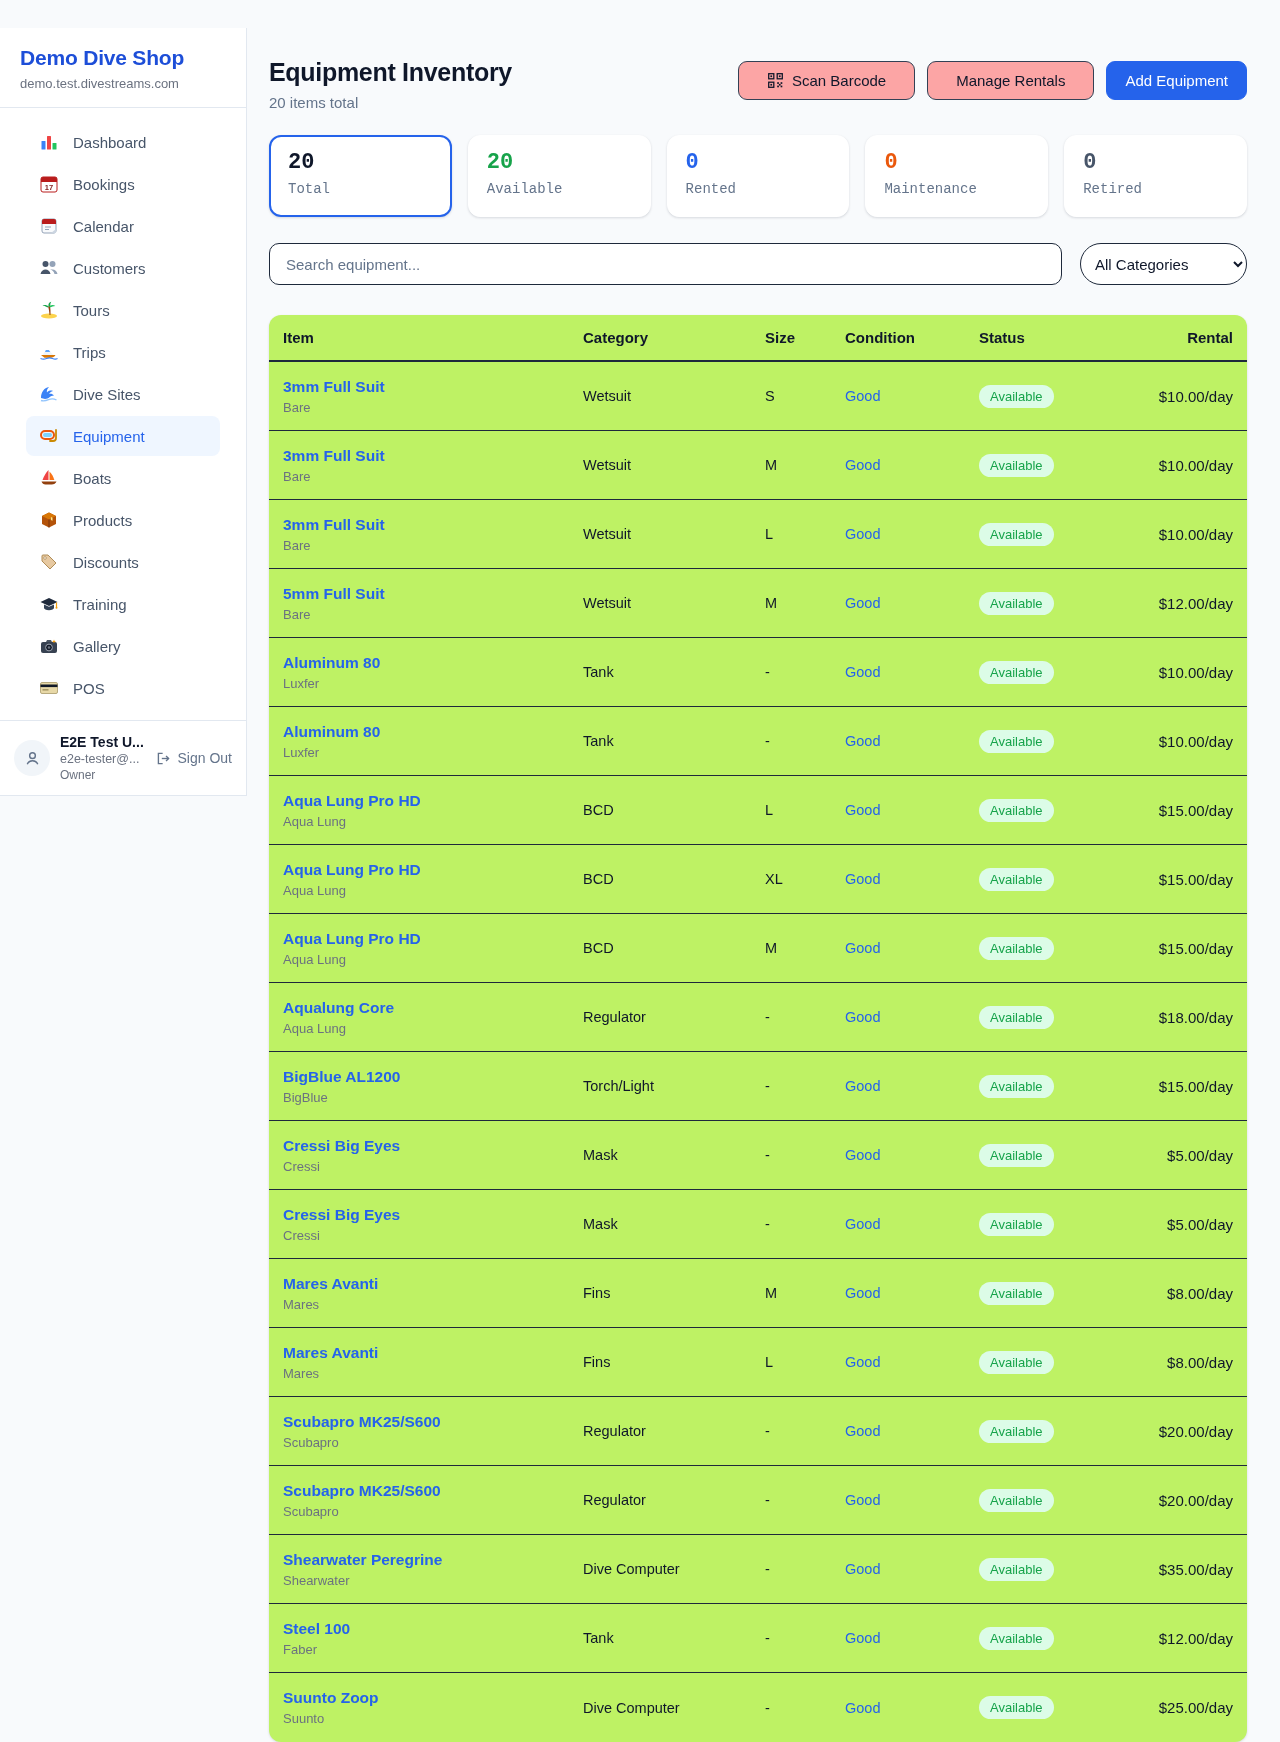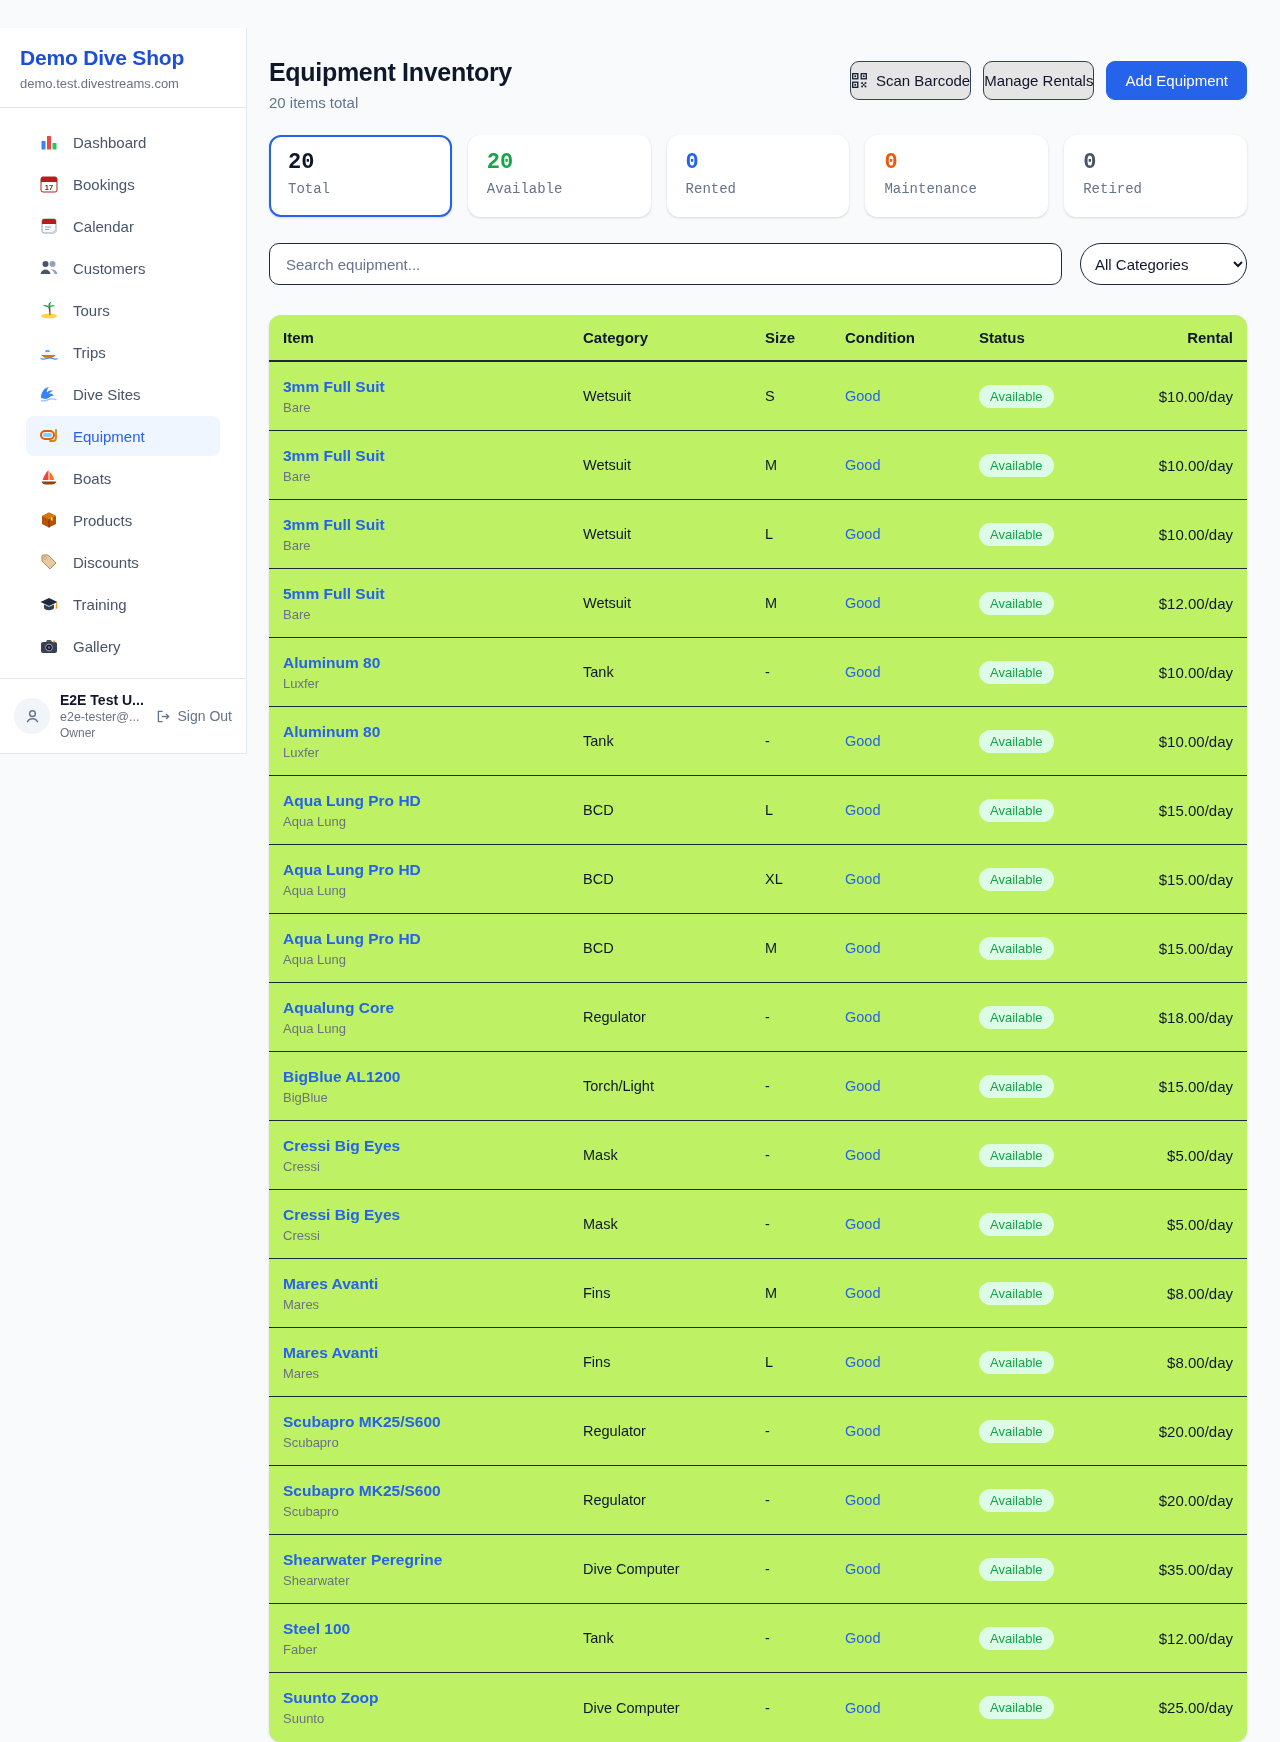--- a/index.html
+++ b/index.html
@@ -51,22 +51,22 @@
 
   
   .main { flex:1; padding:30px 33px 10px 22px; min-width:0; }
 
   .header-row { display:flex; justify-content:space-between; align-items:flex-start; margin-bottom:24px; }
   .page-title { font-size:25px; font-weight:bold; letter-spacing:-0.3px; }
   .page-subtitle { font-size:15px; color:#64748b; margin-top:7px; }
   .header-actions { display:flex; gap:12px; padding-top:3px; }
   .btn {
     font-family:"Liberation Sans", sans-serif;
-    font-size:15px; border-radius:9px; padding:9px 0;
-    background:#e5e5e5; border:1px solid #334155; color:#0f172a;
+    font-size:15px; border-radius:9px; padding:9px 28px;
+    background:#fca5a5; border:1px solid #334155; color:#0f172a;
     display:flex; align-items:center; gap:8px; cursor:pointer; height:39px;
   }
   .btn-primary { background:#2563eb; border-color:#2563eb; color:#fff; font-weight:500; padding:9px 18px; }
   .btn svg { width:17px; height:17px; }
 
   .stats-row { display:flex; gap:16px; margin-bottom:26px; }
   .stat-card {
     flex:1; background:#fff; border-radius:12px;
     border:1px solid #ffffff;
     box-shadow:0 1px 3px rgba(15,23,42,.09), 0 1px 2px rgba(15,23,42,.05);
@@ -270,20 +270,30 @@
               <rect x="2" y="6" width="16" height="11" rx="2" fill="#374151"></rect>
               <path d="M7 6l1-2h4l1 2z" fill="#4b5563"></path>
               <circle cx="10" cy="11.5" r="3.4" fill="#111827" stroke="#9ca3af" stroke-width="1"></circle>
               <circle cx="10" cy="11.5" r="1.3" fill="#6b7280"></circle>
               <path d="M15 3.5l.6 1.4 1.4.6-1.4.6-.6 1.4-.6-1.4-1.4-.6 1.4-.6z" fill="#f59e0b"></path>
             </svg>
           </span>
     <span class="nav-label">Gallery</span>
   </div>
 
+  <div class="nav-item">
+    <span class="nav-icon">
+            <svg viewBox="0 0 20 20">
+              <rect x="1.5" y="4.5" width="17" height="11" rx="1.5" fill="#e7d8a7" stroke="#a89968" stroke-width="0.8"></rect>
+              <rect x="1.5" y="6.5" width="17" height="2.6" fill="#111827"></rect>
+              <rect x="3.5" y="11" width="6" height="1.6" fill="#a89968"></rect>
+            </svg>
+          </span>
+    <span class="nav-label">POS</span>
+  </div>
 </nav>
     <div class="user-section">
       <div class="avatar">
         <svg viewBox="0 0 20 20" width="19" height="19" fill="none" stroke="#64748b" stroke-width="1.5">
           <circle cx="10" cy="7" r="3"></circle>
             <path d="M4.5 16c1-2.6 3.2-3.6 5.5-3.6s4.5 1 5.5 3.6"></path>
         </svg>
       </div>
       <div class="user-meta">
         <div class="user-name">E2E Test U...</div>

